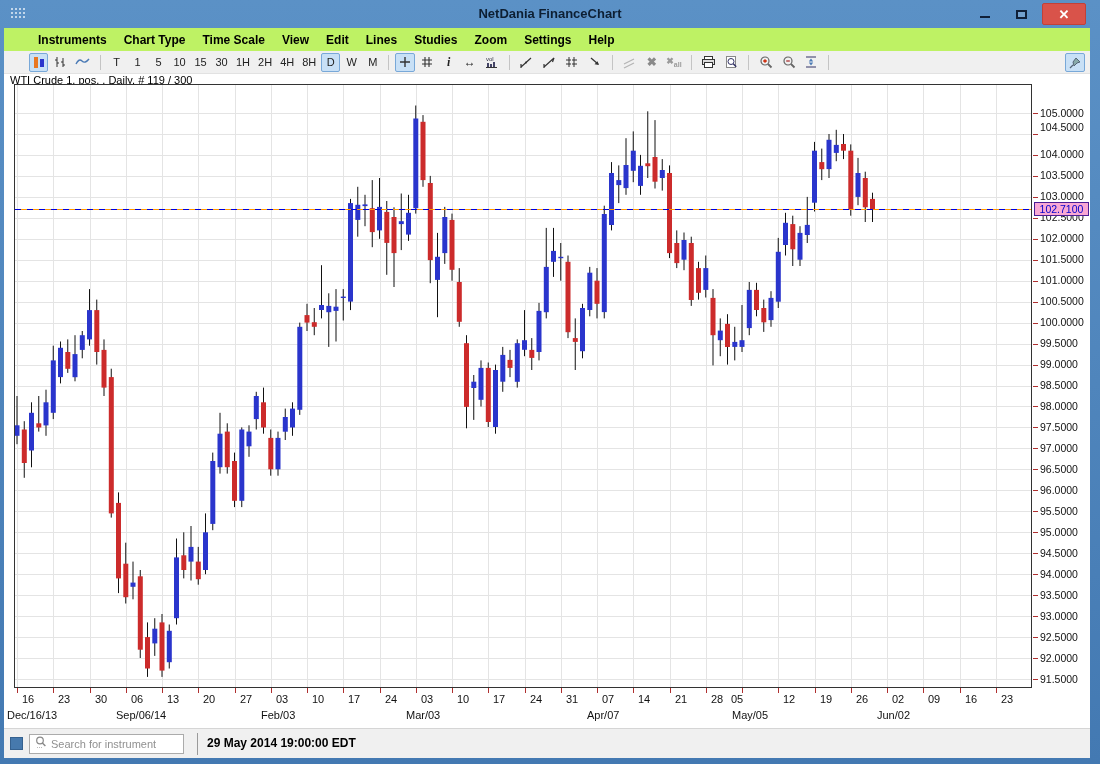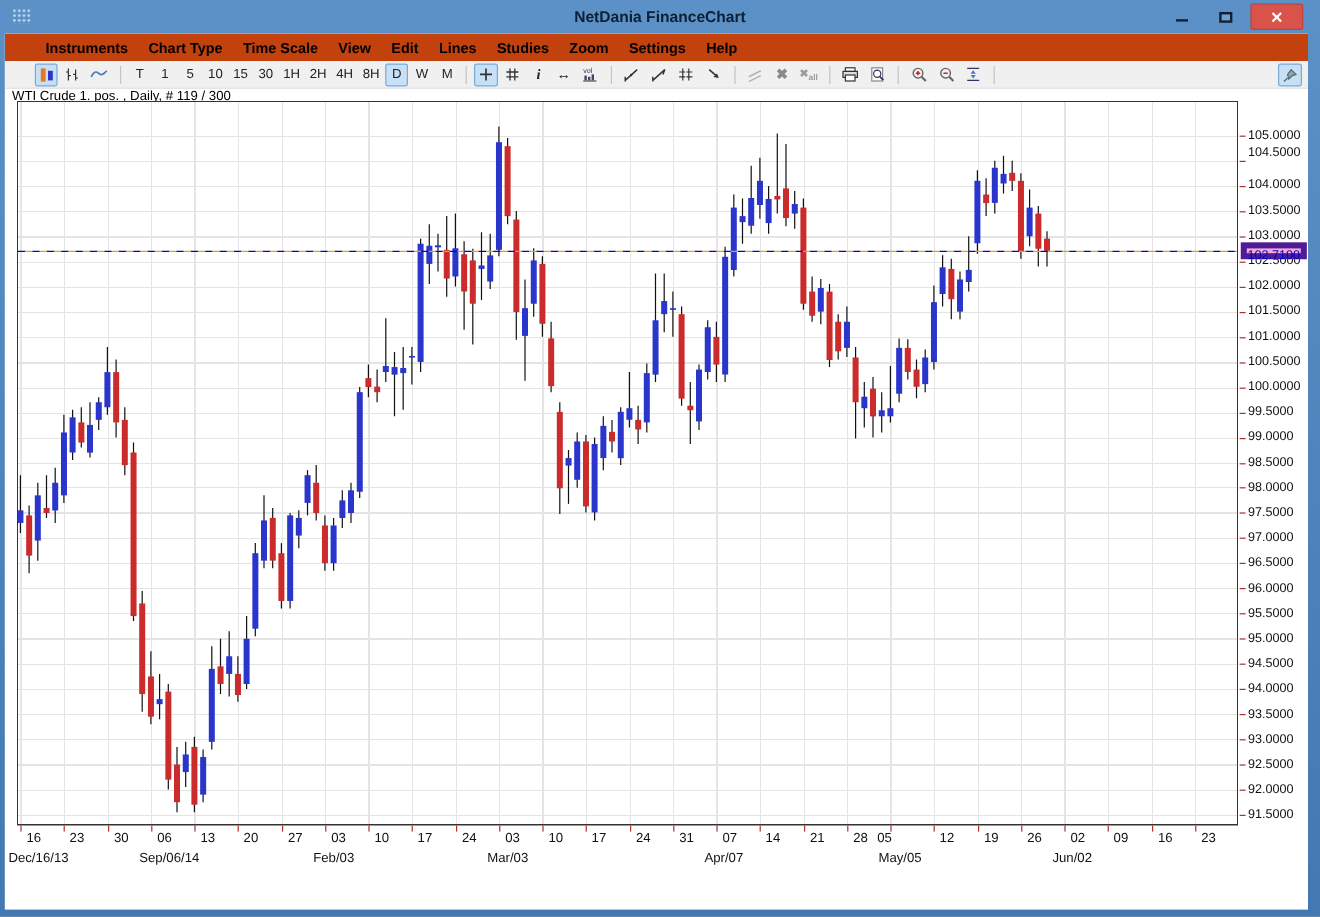--- a/index.html
+++ b/index.html
@@ -18,39 +18,39 @@
   .title-text { position:absolute; left:0; right:0; top:6px; text-align:center;
     font-size:13px; font-weight:600; color:#0d1f33; }
   .winbtns { position:absolute; right:14px; top:3px; display:flex; align-items:center; gap:6px; }
   .minbtn,.maxbtn { width:30px; height:21px; display:flex; align-items:center; justify-content:center; }
   .minbtn i { display:block; width:10px; height:2px; background:#102038; margin-top:6px; }
   .maxbtn i { display:block; width:11px; height:9px; border:2px solid #102038; background:rgba(255,255,255,.15); }
   .closebtn { width:44px; height:22px; background:#d9534a; border:1px solid #c24138; border-radius:2px;
     color:#fff; font-size:13px; font-weight:bold; display:flex; align-items:center; justify-content:center; }
   
   .content { position:relative; width:1086px; height:730px; background:#fff; overflow:hidden; }
-  .menubar { position:absolute; left:0; top:0; width:100%; height:23px; background:#c2410c;
+  .menubar { position:absolute; left:0; top:0; width:100%; height:23px; background:#bef264;
     display:flex; align-items:center; padding-left:34px; }
   .menubar span { font-size:12px; font-weight:bold; color:#000; margin-right:17px; cursor:default; }
   .toolbar { position:absolute; left:0; top:23px; width:100%; height:23px; background:#f0f0f0;
     border-bottom:1px solid #e2e2e2; display:flex; align-items:center; padding-left:24px; }
   .tb { display:inline-flex; align-items:center; justify-content:center; min-width:19px; height:19px;
     padding:0 2px; margin:0 1px; font-size:11px; color:#222; border:1px solid rgba(0,0,0,0);
     border-radius:2px; cursor:default; }
   .tb.sel { background:#c8e0f6; border-color:#78a8d8; }
   .tb.dis { color:#aaa; }
   .sep { width:1px; height:15px; background:#c4c4c4; margin:0 5px; }
   .pinbtn { position:absolute; right:4px; top:2px; }
   .chart-label { position:absolute; left:6px; top:46px; font-size:11px; color:#000; }
   
   .plot { position:absolute; left:10px; top:56px; width:1018px; height:604px; }
   .yaxis { position:absolute; left:1028px; top:0; width:58px; height:574px; }
   .ylab { position:absolute; font-size:10.5px; color:#111; white-space:nowrap; }
   .ytick { position:absolute; width:5px; height:1px; background:#b03030; }
-  .price-badge { position:absolute; left:1030px; width:55px; height:14px; border:5px solid #4c1d95;
+  .price-badge { position:absolute; left:1030px; width:55px; height:14px; border:1px solid #4c1d95;
     background:#f9a8d4; color:#0000cc; font-size:10.5px; text-align:center; line-height:13px; }
   .xaxis { position:absolute; left:0; top:660px; width:900px; height:40px; }
   .xtick { position:absolute; top:0; width:1px; height:5px; background:#b03030; }
   .dlab { position:absolute; top:5px; font-size:11px; color:#111; }
   .mlab { position:absolute; top:21px; font-size:11px; color:#111; white-space:nowrap; }
   
   .statusbar { position:absolute; left:0; top:700px; width:100%; height:30px; background:#f0f0f0;
     border-top:1px solid #d5d5d5; }
   .blue-sq { position:absolute; left:6px; top:8px; width:13px; height:13px; background:#4679ad;
     border:1px solid #35618f; }
@@ -659,14 +659,27 @@
         <span class="dlab" style="left:997px">23</span>
         <span class="mlab" style="left:3px">Dec/16/13</span>
         <span class="mlab" style="left:112px">Sep/06/14</span>
         <span class="mlab" style="left:257px">Feb/03</span>
         <span class="mlab" style="left:402px">Mar/03</span>
         <span class="mlab" style="left:583px">Apr/07</span>
         <span class="mlab" style="left:728px">May/05</span>
         <span class="mlab" style="left:873px">Jun/02</span>
       </div>
 
+    <div class="statusbar">
+      <span class="blue-sq"></span>
+      <div class="searchbox">
+        <span id="searchicon"><svg width="14" height="14">
+              <circle cx="6" cy="5.5" r="3.3" stroke="#888" fill="none" stroke-width="1.2"></circle>
+              <path d="M8.4 8l3 3" stroke="#888" stroke-width="1.4"></path>
+              <path d="M3 12.5h6" stroke="#bbb" stroke-dasharray="1 1"></path>
+            </svg></span>
+        <input type="text" placeholder="Search for instrument" style="">
+      </div>
+      <span class="status-sep"></span>
+      <span class="timestamp">29 May 2014 19:00:00 EDT</span>
+    </div>
   </div>
 </div>
 
 </body></html>

